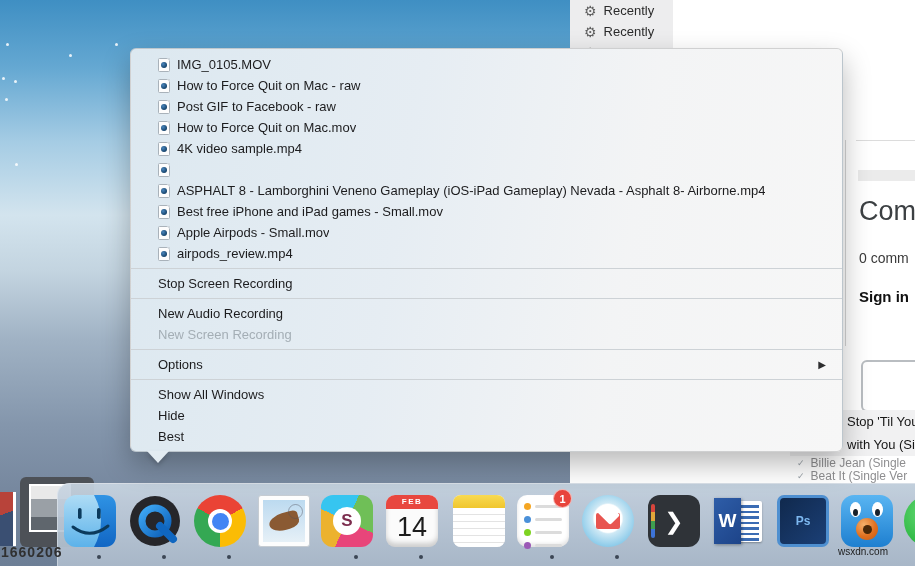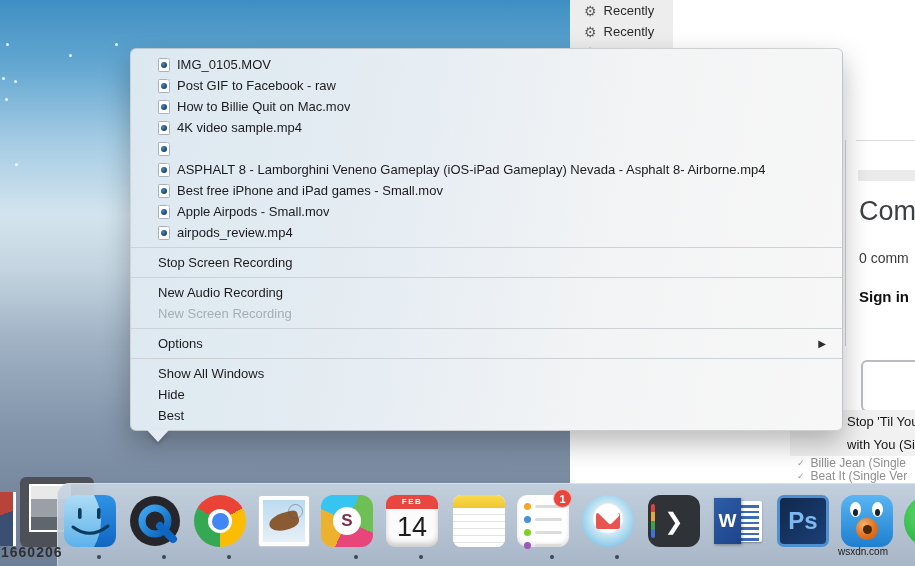--- a/index.html
+++ b/index.html
@@ -91,21 +91,21 @@
     background:linear-gradient(#d8453c 0 25%,#e2a63a 25% 50%,#3f9e4f 50% 75%,#3d74d8 75% 100%);}
 
   .word{position:relative;}
   .worddoc{position:absolute;left:22px;top:6px;width:27px;height:41px;background:#fff;border-radius:2px;box-shadow:0 1px 2px rgba(0,0,0,.3);
     padding:4px 3px;}
   .worddoc i{display:block;height:2.5px;background:#3b6cb4;margin-bottom:3px;}
   .wordw{position:absolute;left:1px;top:3px;width:27px;height:46px;background:linear-gradient(135deg,#2e5da8,#1d4489);
     color:#fff;font-size:19px;font-weight:bold;display:flex;align-items:center;justify-content:center;box-shadow:1px 1px 3px rgba(0,0,0,.35);}
 
   .ps{background:linear-gradient(135deg,#10294d,#1b3f76);border:3px solid #4e8fd0;border-radius:7px;color:#7db8f0;
-    font-weight:bold;font-size:24px;display:flex;align-items:center;justify-content:center;}
+    font-weight:bold;font-size:12px;display:flex;align-items:center;justify-content:center;}
 
   .twit{background:linear-gradient(#59b5f2,#1e7fd0);border-radius:13px;position:relative;}
   .teye{position:absolute;top:7px;width:11px;height:15px;background:#fff;border-radius:50%;}
   .teye::after{content:"";position:absolute;left:3px;bottom:1px;width:5px;height:7px;background:#17212b;border-radius:50%;}
   .tbeak{position:absolute;left:15px;top:23px;width:22px;height:22px;border-radius:50%;
     background:radial-gradient(circle at 35% 30%,#f5b06a,#e07020 55%,#c85a10);}
   .tbeak::after{content:"";position:absolute;left:6.5px;top:6.5px;width:9px;height:9px;border-radius:50%;background:#4a2808;}
 
   .wa{border-radius:50%;background:radial-gradient(circle at 40% 35%,#63d873,#2cb742 70%);}
 
@@ -332,27 +332,33 @@
     <div class="mi">
       <span class="ficon">
           <span class="fdot"></span>
         </span>
       <span class="milabel">IMG_0105.MOV</span>
     </div>
     <div class="mi">
       <span class="ficon">
           <span class="fdot"></span>
         </span>
+      <span class="milabel">How to Force Quit on Mac - raw</span>
+    </div>
+    <div class="mi">
+      <span class="ficon">
+          <span class="fdot"></span>
+        </span>
       <span class="milabel">Post GIF to Facebook - raw</span>
     </div>
     <div class="mi">
       <span class="ficon">
           <span class="fdot"></span>
         </span>
-      <span class="milabel">How to Billie Quit on Mac.mov</span>
+      <span class="milabel">How to Force Quit on Mac.mov</span>
     </div>
     <div class="mi">
       <span class="ficon">
           <span class="fdot"></span>
         </span>
       <span class="milabel">4K video sample.mp4</span>
     </div>
     <div class="mi">
       <span class="ficon">
           <span class="fdot"></span>

